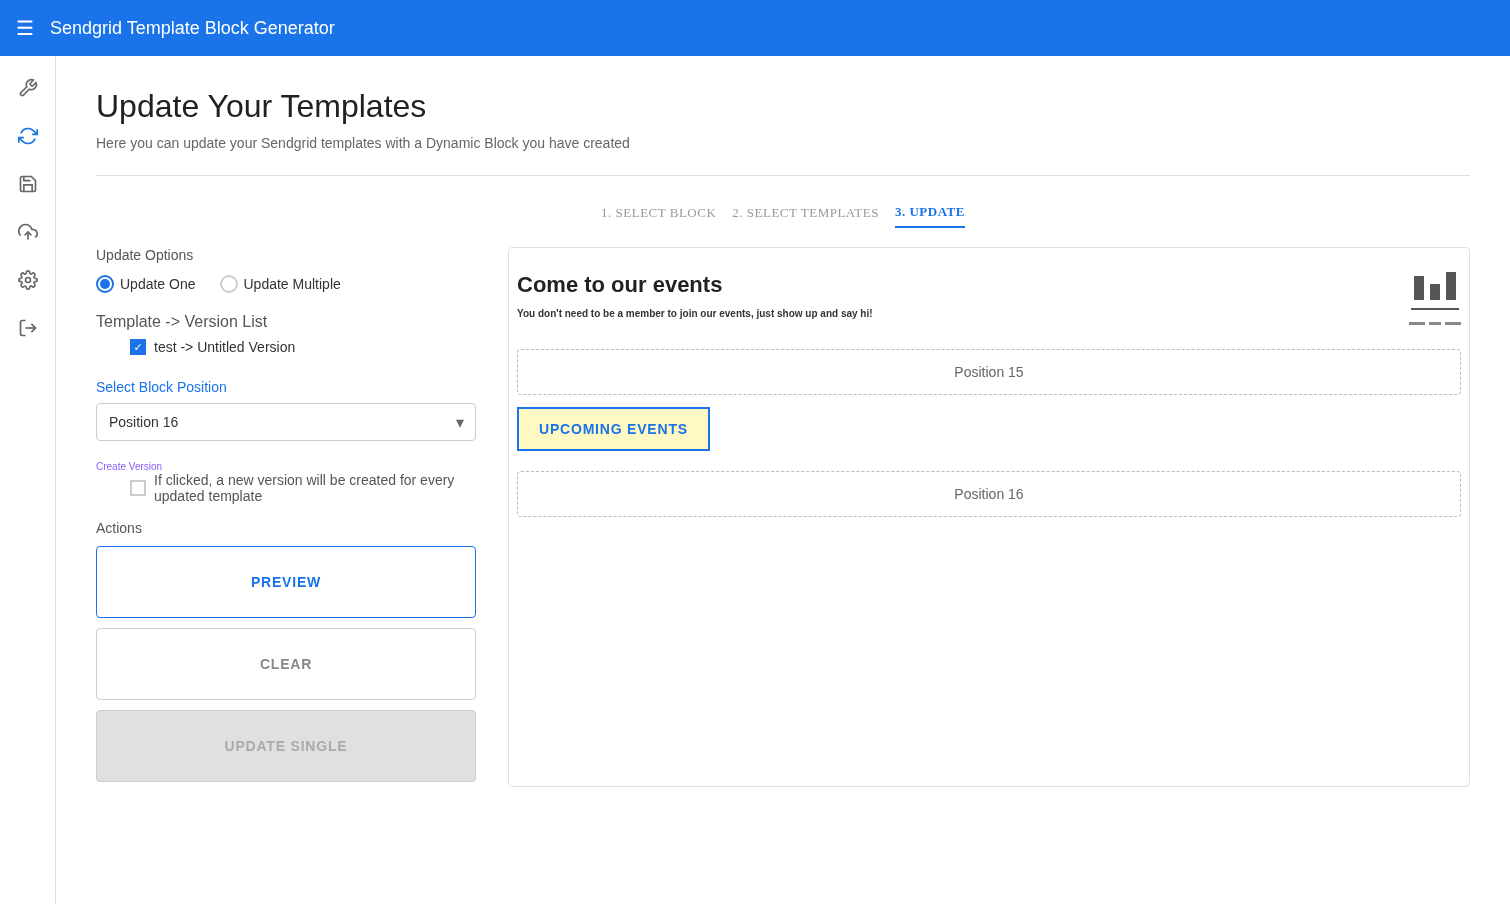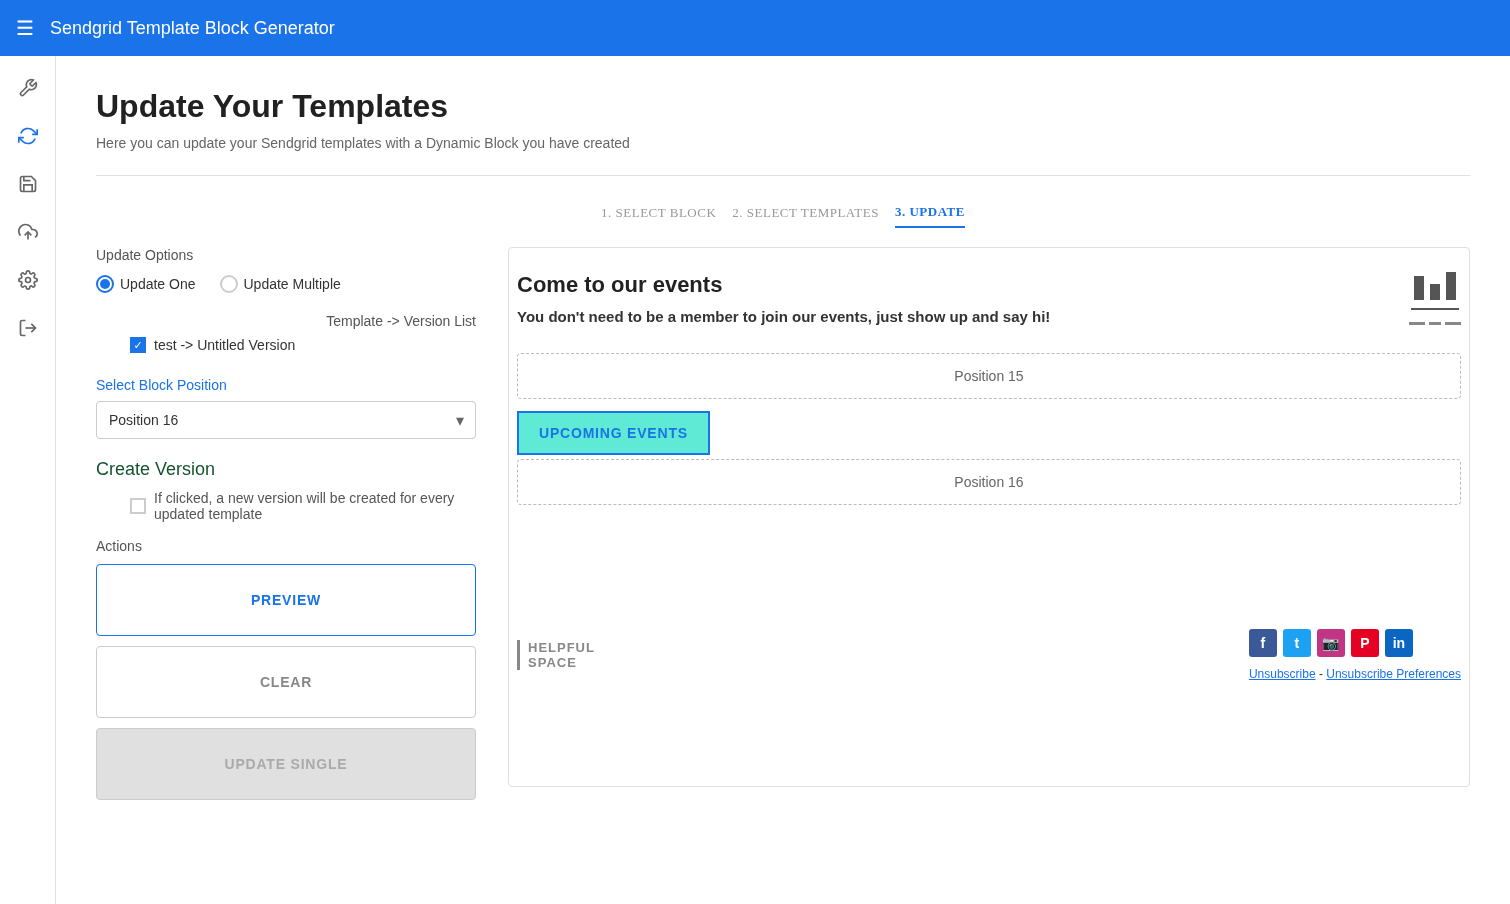--- a/index.html
+++ b/index.html
@@ -34,21 +34,21 @@
     .sidebar-icon {
       width: 40px; height: 40px;
       display: flex; align-items: center; justify-content: center;
       cursor: pointer; border-radius: 4px; color: #666; font-size: 18px;
     }
     .sidebar-icon.blue { color: #1a73e8; }
 
     
     .main { flex: 1; padding: 32px 40px; overflow-y: auto; }
 
-    .page-title { font-size: 32px; font-weight: 700; color: #212121; margin-bottom: 10px; }
+    .page-title { font-size: 32px; font-weight: 400; color: #212121; margin-bottom: 10px; }
     .page-subtitle { font-size: 14px; color: #666; margin-bottom: 24px; }
     .divider { border: none; border-top: 1px solid #e0e0e0; margin-bottom: 28px; }
 
     
     .steps {
       display: flex;
       justify-content: center;
       align-items: center;
       gap: 16px;
       margin-bottom: 19px;
@@ -94,36 +94,36 @@
     }
 
     .checkbox-item { display: flex; align-items: center; gap: 8px; font-size: 14px; margin-bottom: 6px; padding-left: 34px; }
     .checkbox-box {
       width: 16px; height: 16px; border: 2px solid #ccc;
       display: flex; align-items: center; justify-content: center; flex-shrink: 0;
     }
     .checkbox-box.checked { border-color: #1a73e8; background: #1a73e8; }
     .checkbox-box.checked::after { content: '✓'; color: #fff; font-size: 11px; }
 
-    .version-list-label { font-size: 14px; color: #555; margin-bottom: 8px; text-align: right; }
+    .version-list-label { font-size: 16px; color: #555; margin-bottom: 8px; }
 
     .select-block-label { font-size: 14px; color: #1a73e8; margin-bottom: 8px; }
     .dropdown-wrapper { position: relative; margin-bottom: 20px; }
     .dropdown-wrapper select {
       width: 100%; padding: 10px 36px 10px 12px;
       border: 1px solid #ccc; border-radius: 4px;
       font-size: 14px; color: #333; background: #fff;
       appearance: none; cursor: pointer;
     }
     .dropdown-arrow {
       position: absolute; right: 12px; top: 50%; transform: translateY(-50%);
       pointer-events: none; color: #666; font-size: 16px;
     }
 
-    .create-version-label { font-size: 18px; color: #14532d; margin-bottom: 10px; }
+    .create-version-label { font-size: 10px; color: #8b5cf6; }
     .version-checkbox-text { font-size: 14px; color: #555; }
 
     .actions-label { font-size: 14px; color: #555; margin-bottom: 10px; margin-top: 16px; }
 
     .btn {
       width: 100%; padding: 27px; border-radius: 4px;
       font-size: 14px; font-weight: 600; cursor: pointer;
       letter-spacing: 0.8px; border: none; margin-bottom: 10px;
       text-align: center;
     }
@@ -146,43 +146,43 @@
       border: 1px solid #e0e0e0;
       border-radius: 4px;
       overflow-y: auto;
       max-height: 540px;
       padding: 24px 8px;
       background: #fff;
     }
 
     .preview-header { display: flex; justify-content: space-between; align-items: flex-start; margin-bottom: 24px; }
     .preview-event-title { font-size: 22px; font-weight: 700; color: #222; }
-    .preview-event-subtitle { font-size: 15px; font-weight: 600; color: #333; margin-top: 8px; line-height: 1.5; }
+    .preview-event-subtitle { font-size: 10px; font-weight: 600; color: #333; margin-top: 8px; line-height: 1.5; }
 
     .chart-placeholder {
       display: flex; flex-direction: column; align-items: center; gap: 6px;
     }
     .chart-bars { display: flex; gap: 6px; align-items: flex-end; }
     .chart-bar { width: 10px; background: #555; }
     .chart-lines { display: flex; flex-direction: column; gap: 4px; margin-top: 6px; }
     .chart-line { height: 3px; background: #888; }
 
     .position-box {
       border: 1px dashed #bbb; border-radius: 4px;
       padding: 14px; text-align: center;
       color: #666; font-size: 14px;
       margin-bottom: 12px;
     }
 
     .upcoming-btn {
       display: inline-block; padding: 12px 20px;
-      background: #5eead4; color: #1a73e8;
+      background: #fef9c3; color: #1a73e8;
       border: 2px solid #1a73e8; font-weight: 700;
       letter-spacing: 0.8px; font-size: 14px;
-      margin-bottom: 4px; cursor: pointer;
+      margin-bottom: 20px; cursor: pointer;
     }
 
     .footer-section {
       display: flex; justify-content: space-between;
       align-items: center; margin-top: 20px; padding-top: 12px;
     }
     .footer-brand { border-left: 3px solid #888; padding-left: 8px; }
     .footer-brand-line1 { font-size: 13px; font-weight: 700; color: #888; letter-spacing: 1px; }
     .footer-brand-line2 { font-size: 13px; font-weight: 700; color: #888; letter-spacing: 1px; }
     .social-icons { display: flex; gap: 6px; }
@@ -340,37 +340,17 @@
 
         <div>
           <span class="upcoming-btn">UPCOMING EVENTS</span>
         </div>
 
         <div class="position-box">Position 16</div>
 
         <div style="height: 80px;"></div>
 
 
-        <div class="footer-section">
-          <div class="footer-brand">
-            <div class="footer-brand-line1">HELPFUL</div>
-            <div class="footer-brand-line2">SPACE</div>
-          </div>
-          <div>
-            <div class="social-icons">
-              <div class="social-icon si-fb">f</div>
-              <div class="social-icon si-tw">t</div>
-              <div class="social-icon si-ig">📷</div>
-              <div class="social-icon si-pt">P</div>
-              <div class="social-icon si-li">in</div>
-            </div>
-            <div class="footer-links">
-              <a>Unsubscribe</a>
-              <span> - </span>
-              <a>Unsubscribe Preferences</a>
-            </div>
-          </div>
-        </div>
 
       </div>
     </div>
   </div>
 </div>
 
 </body></html>

